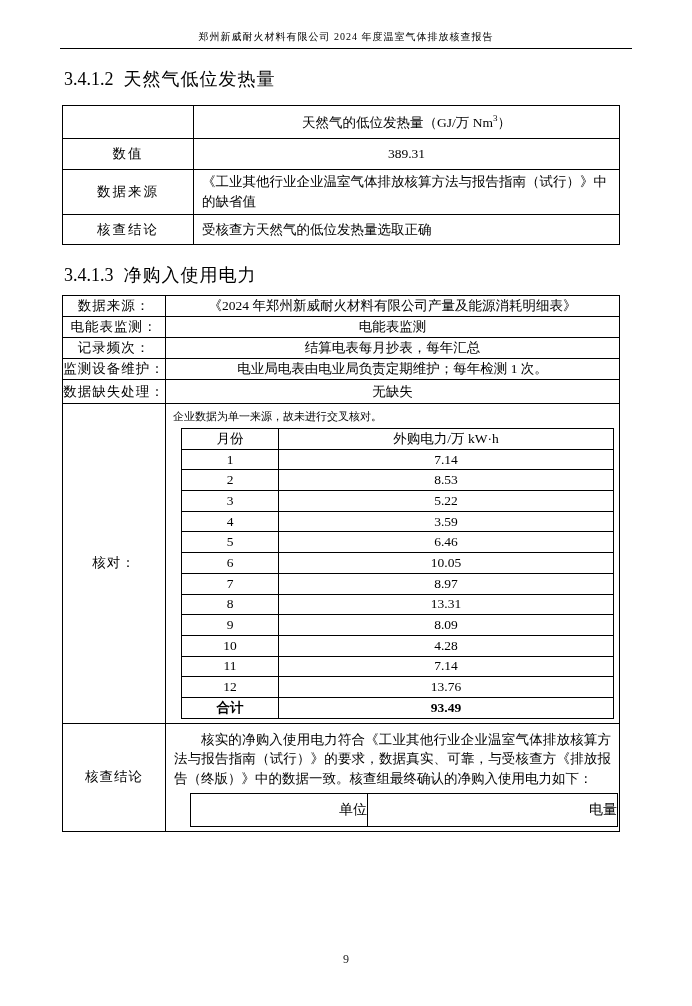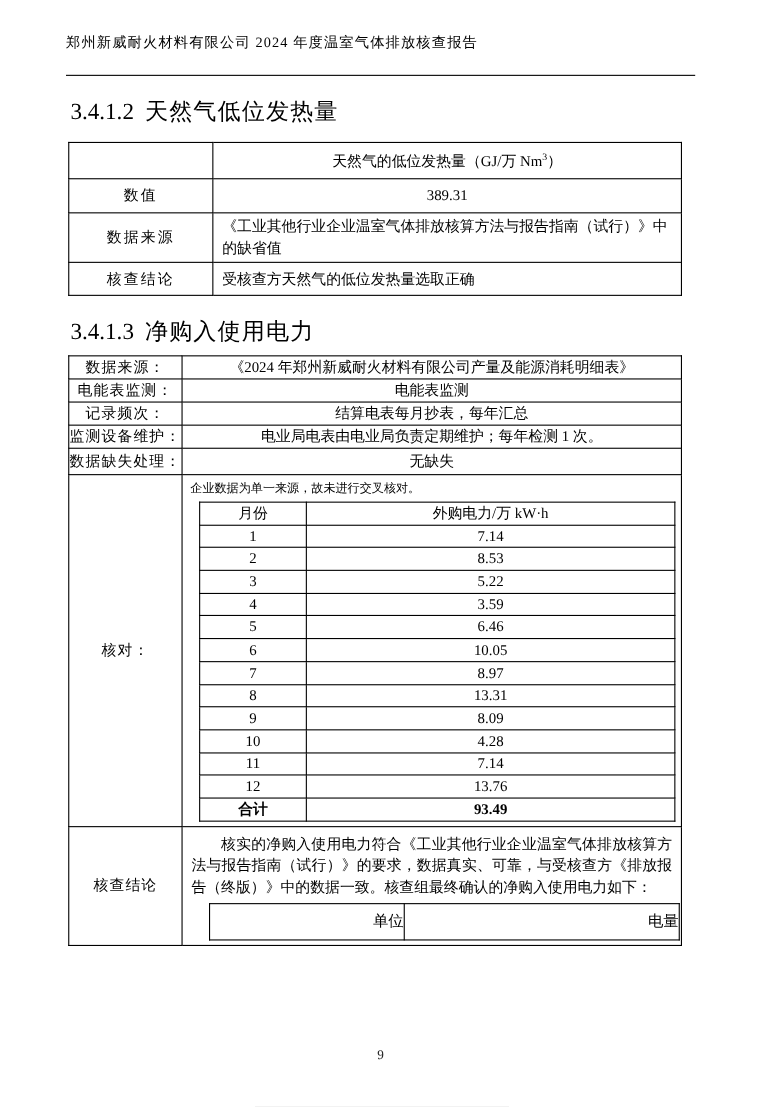--- a/index.html
+++ b/index.html
@@ -11,30 +11,30 @@
     margin: 0 auto;
     background: #ffffff;
     font-family: "Liberation Serif", "DejaVu Serif", serif;
     color: #000;
     overflow: hidden;
   }
   
   .doc-header {
     margin: 30px 60px 0 60px;
     width: 572px;
-    text-align: left;
-    font-size: 13px;
+    text-align: center;
+    font-size: 10px;
     letter-spacing: 1px;
-    padding-bottom: 20px;
+    padding-bottom: 4px;
     border-bottom: 1.5px solid #000;
   }
   
   .section-title {
     margin: 18px 16px 0 64px;
-    font-size: 21px;
+    font-size: 18px;
     letter-spacing: 1px;
   }
   .section-title .sec-num { letter-spacing: 0; margin-right: 10px; }
   
   table { border-collapse: collapse; table-layout: fixed; padding-left: 12px; }
   td { border: 1px solid #000; font-size: 13.5px; vertical-align: middle; }
   .t-outer { margin: 14px 0 0 62px; width: 558px; }
   .label-cell { text-align: center; letter-spacing: 2px; }
   .center { text-align: center; }
   .left-pad { text-align: left; padding: 2px 8px; line-height: 20px; }

